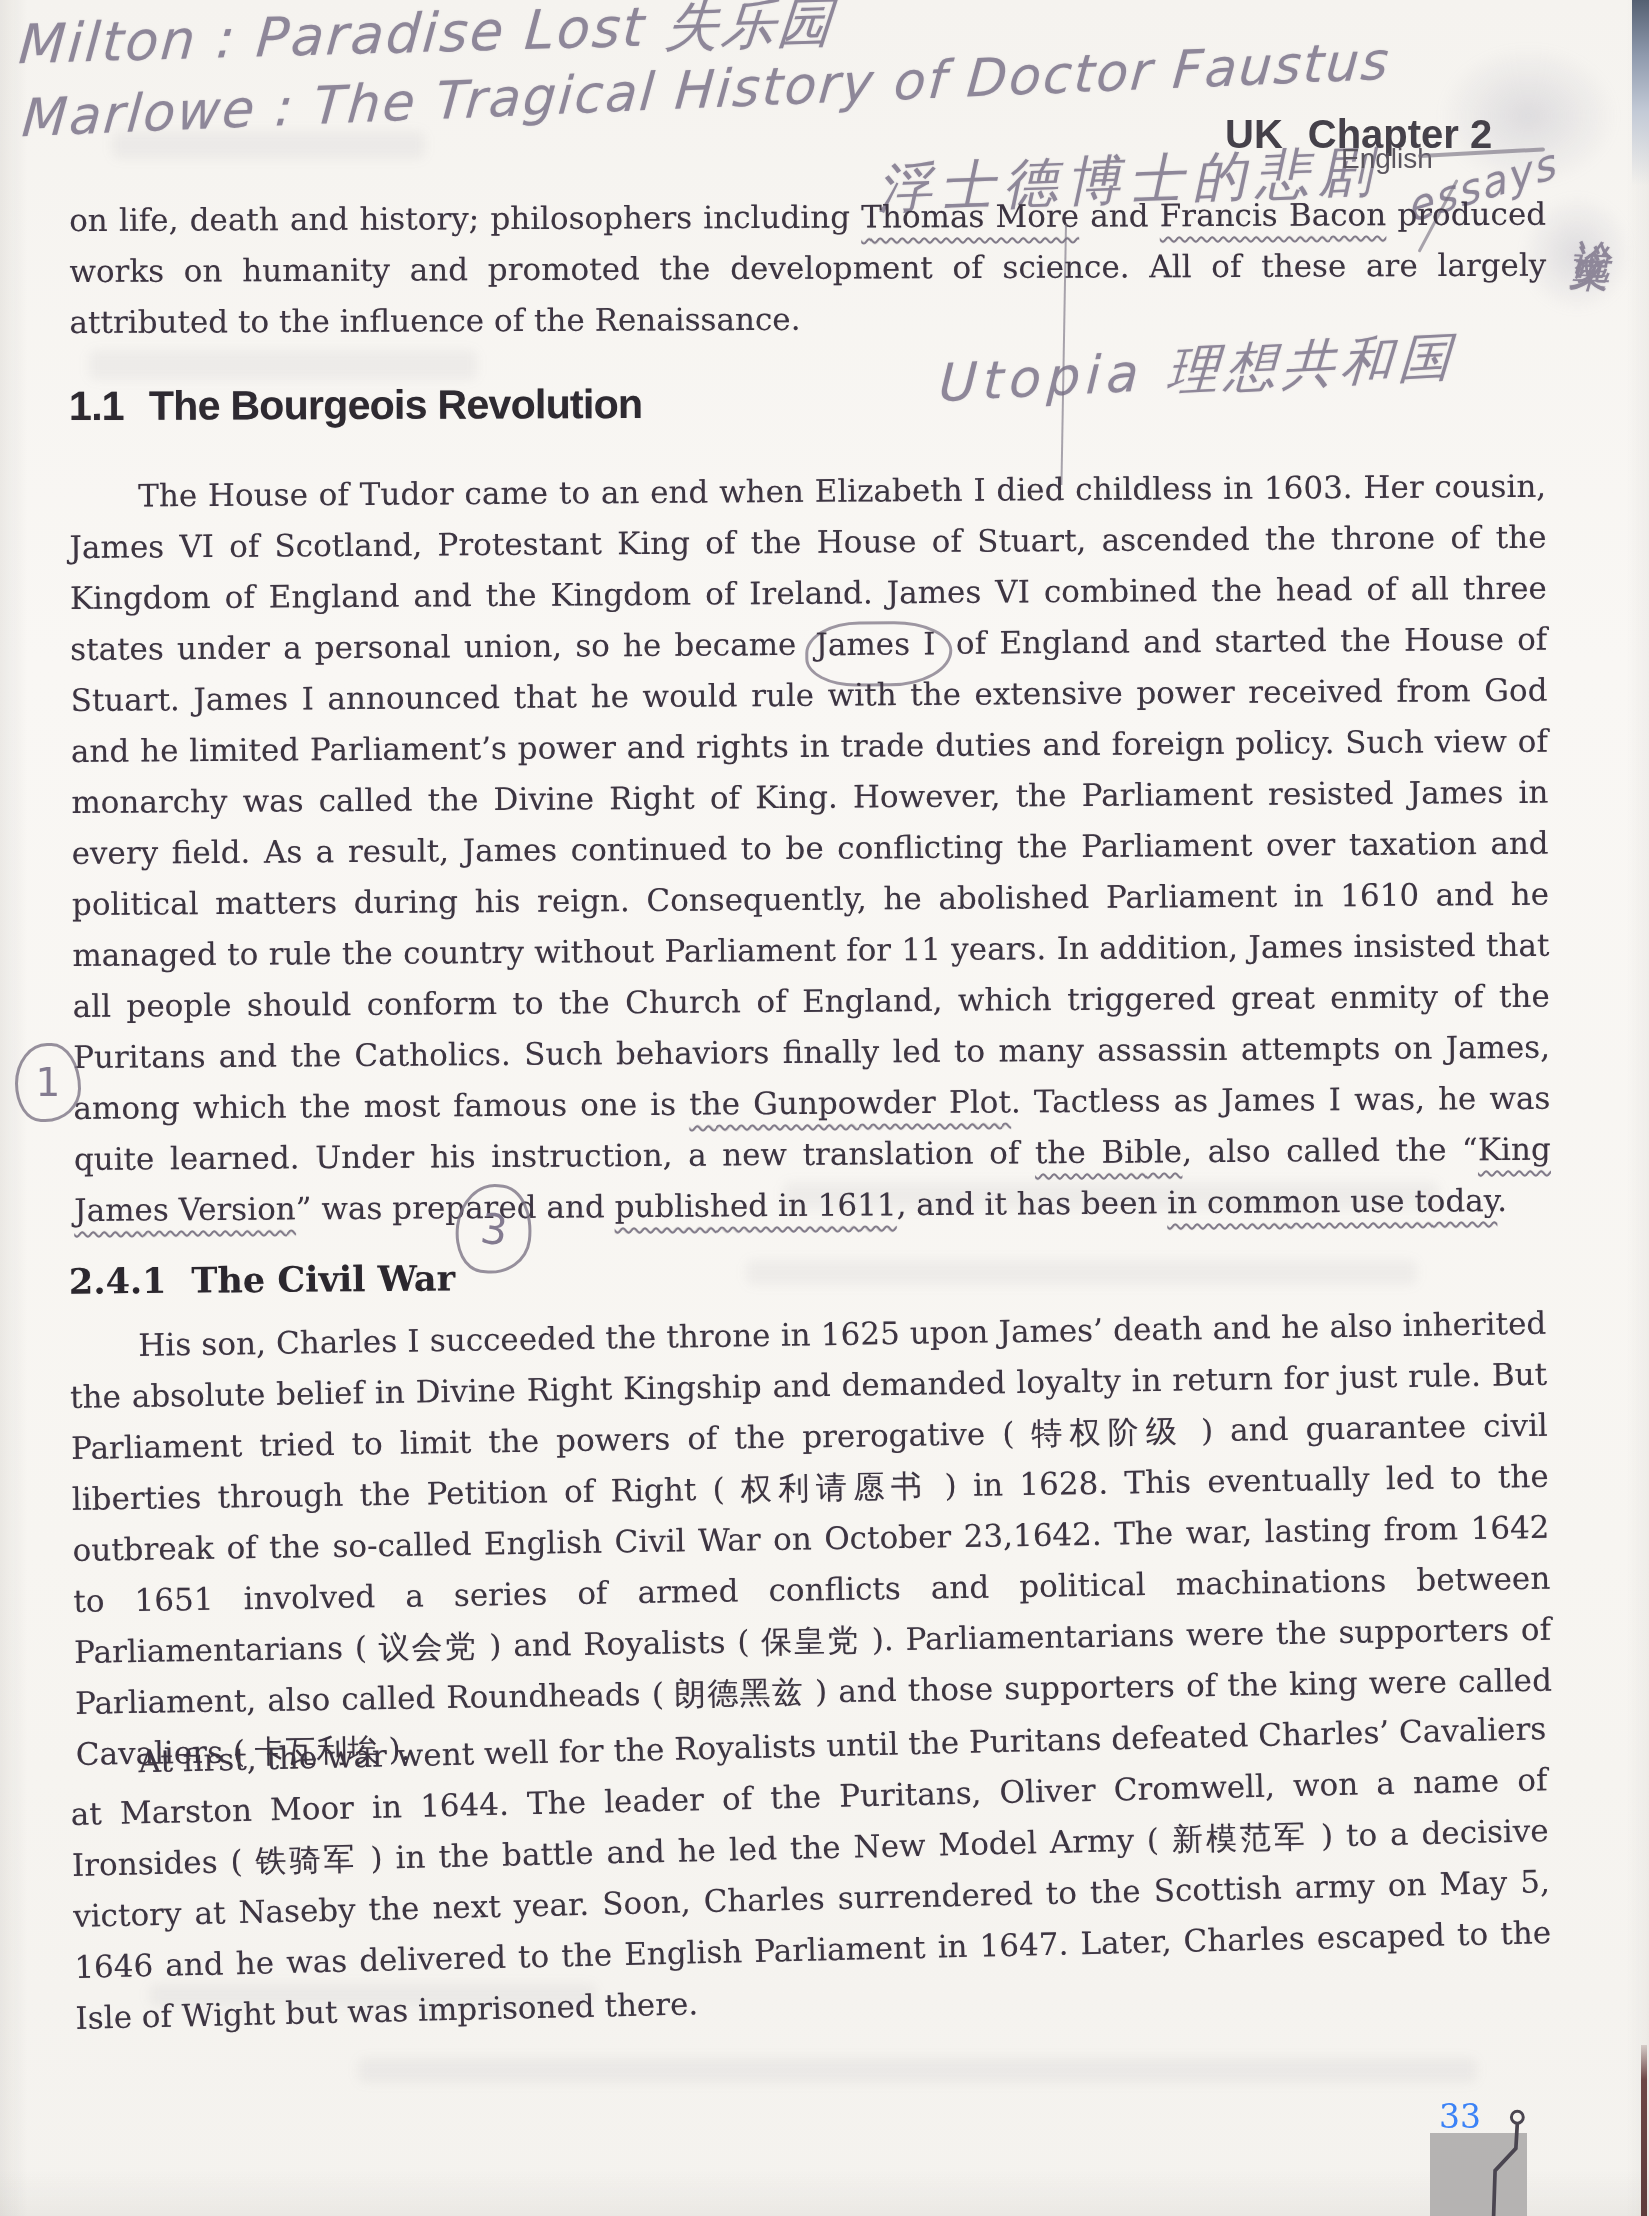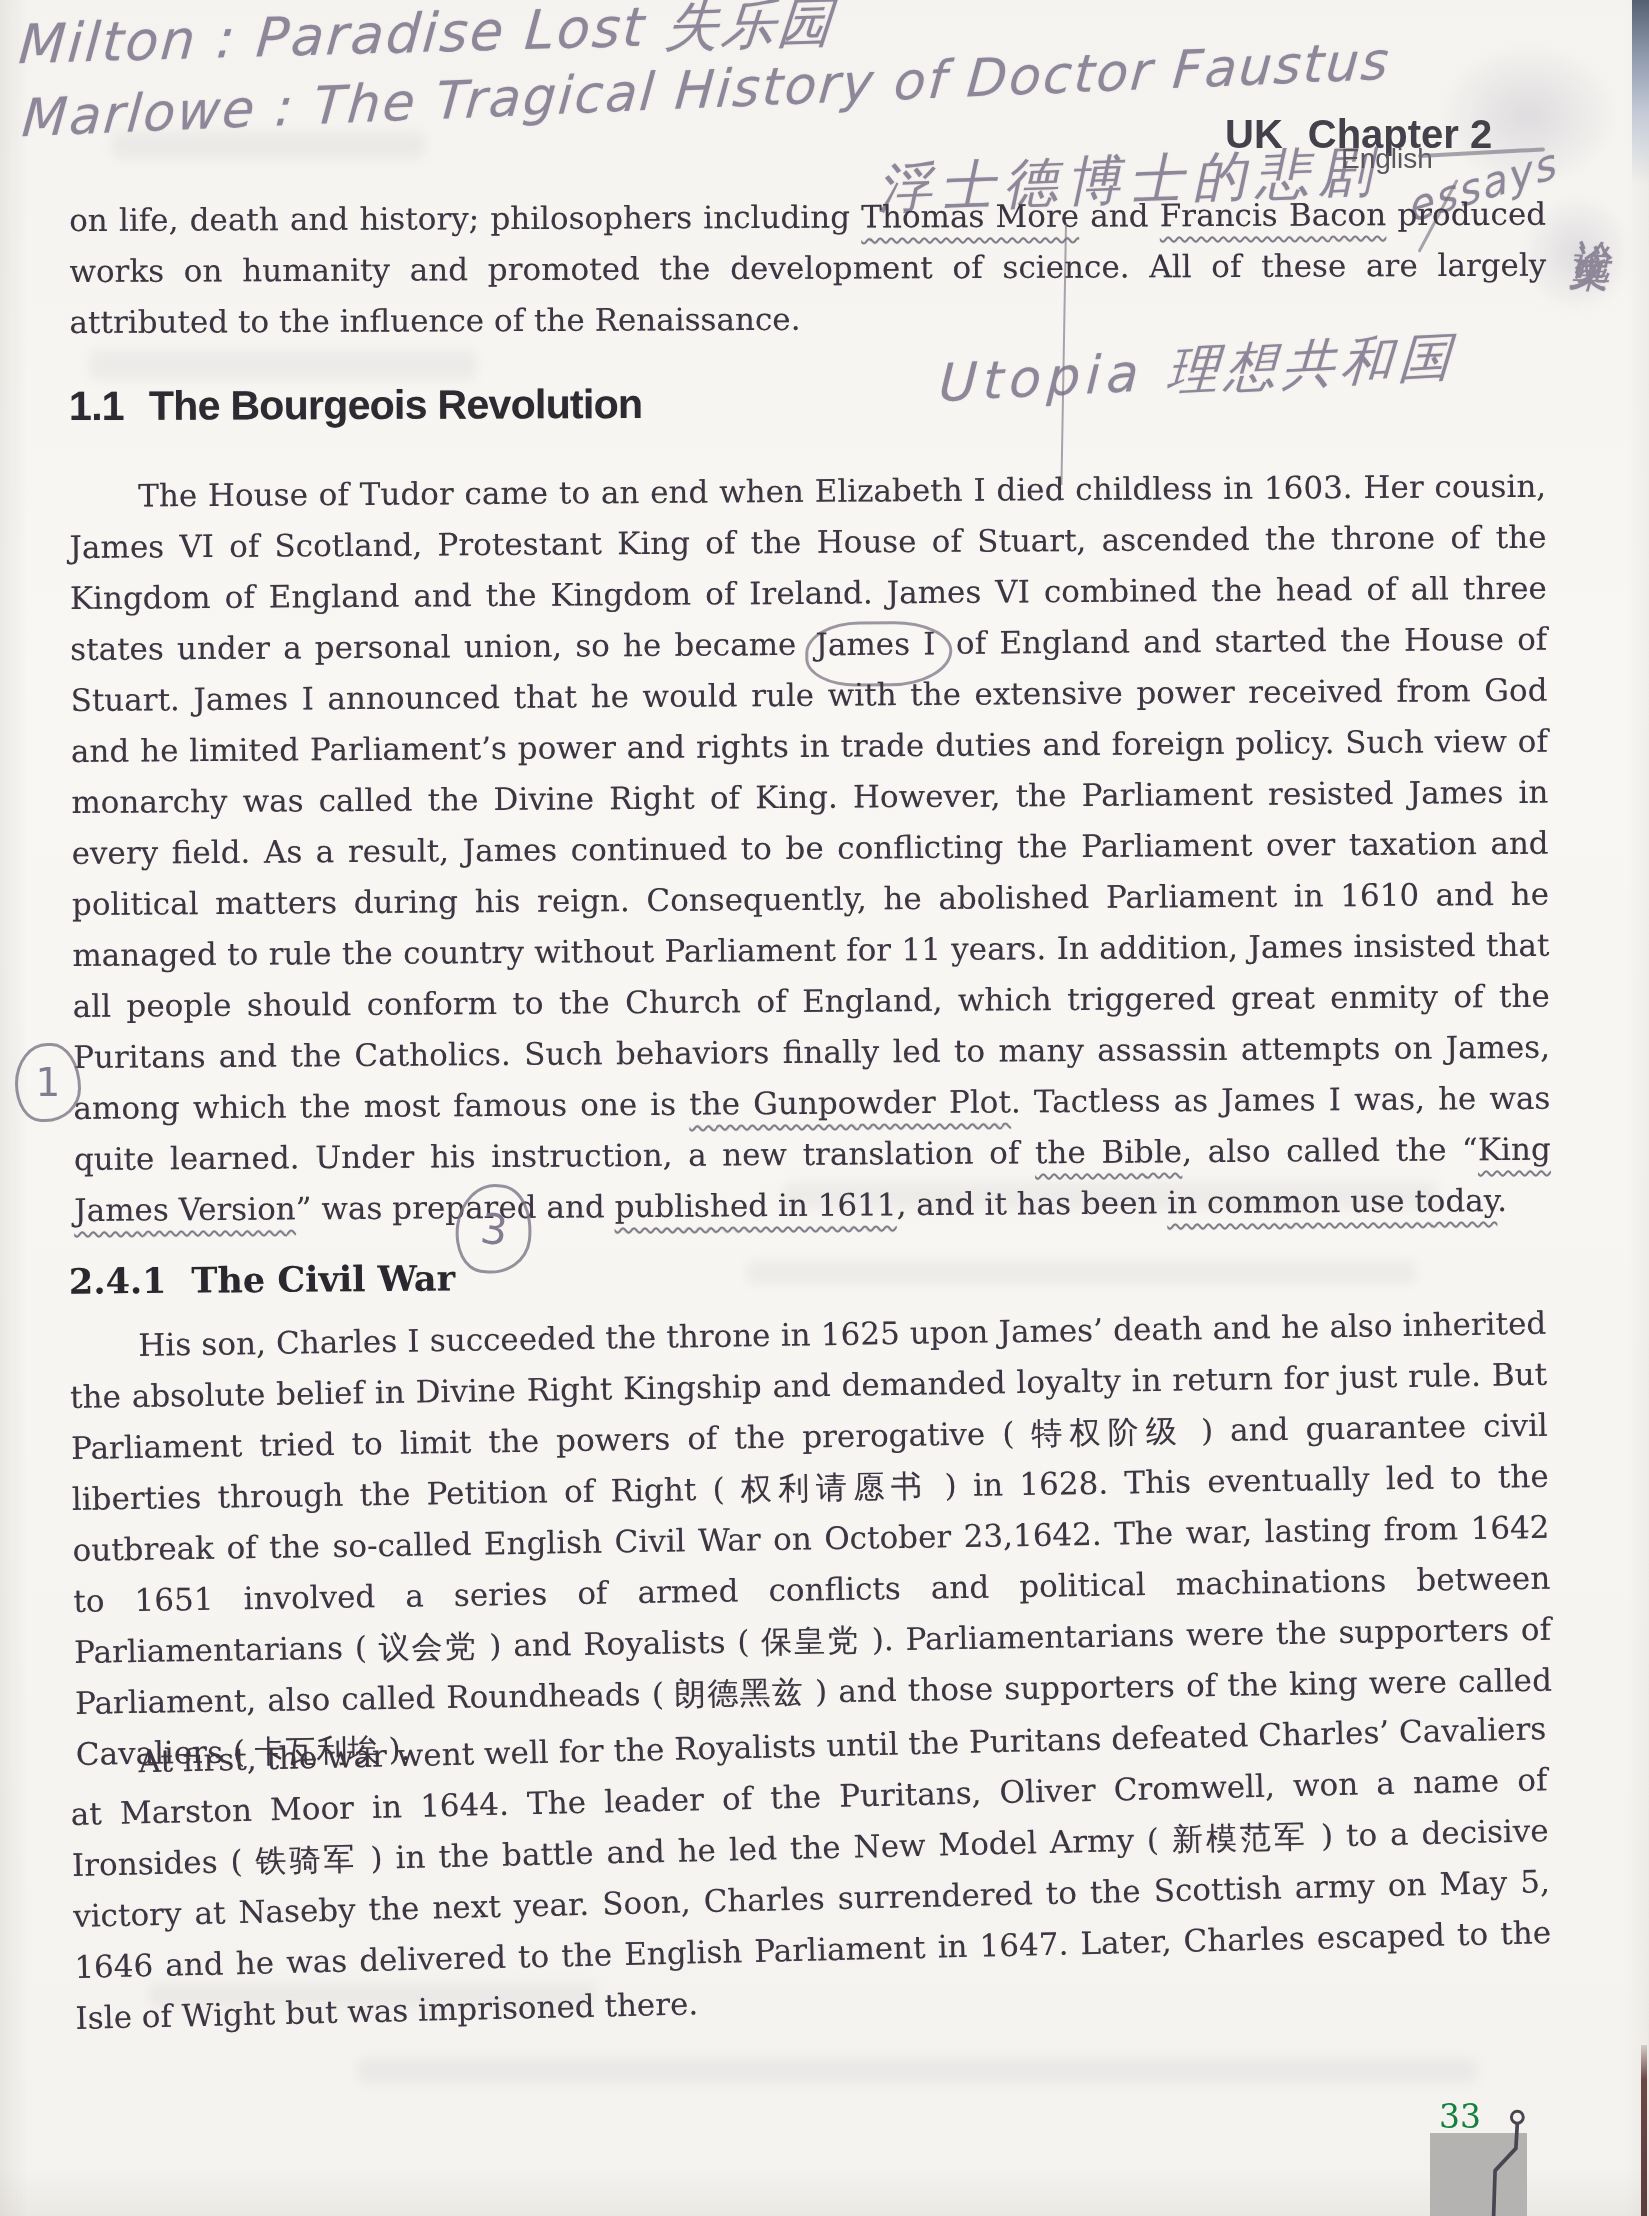--- a/index.html
+++ b/index.html
@@ -64,21 +64,21 @@
   .smudge{position:absolute;background:radial-gradient(closest-side,rgba(160,160,178,.28),rgba(160,160,178,0));filter:blur(4.5px);border-radius:50%;}
   .edge-top-right{
     position:absolute;left:1632px;top:0;width:18px;height:186px;
     background:linear-gradient(180deg,#556072 0%,#8f9aad 30%,#c3cad6 60%,rgba(195,202,214,0) 100%);
   }
   .edge-bottom-right{
     position:absolute;left:1641px;top:2045px;width:6px;height:172px;
     background:linear-gradient(180deg,rgba(109,71,70,.2),#6d4746 20%,#5d3c3c 100%);
   }
   .footer-block{position:absolute;left:1430px;top:2133px;width:97px;height:84px;background:#b5b3b2;}
-  .pgnum{position:absolute;left:1439px;top:2097px;font-size:33px;color:#15803d;font-family:"DejaVu Serif",serif;}
+  .pgnum{position:absolute;left:1439px;top:2097px;font-size:33px;color:#3b82f6;font-family:"DejaVu Serif",serif;}
 </style>
 </head>
 <body>
 
 <div class="bleed" style="left:112px;top:131px;width:313px;height:28px;"></div>
 <div class="bleed" style="left:89px;top:350px;width:388px;height:30px;"></div>
 <div class="bleed" style="left:783px;top:1182px;width:656px;height:27px;"></div>
 <div class="bleed" style="left:746px;top:1260px;width:671px;height:25px;"></div>
 <div class="bleed" style="left:358px;top:2058px;width:1119px;height:25px;"></div>
 <div class="bleed" style="left:149px;top:1984px;width:447px;height:22.4px;"></div>

